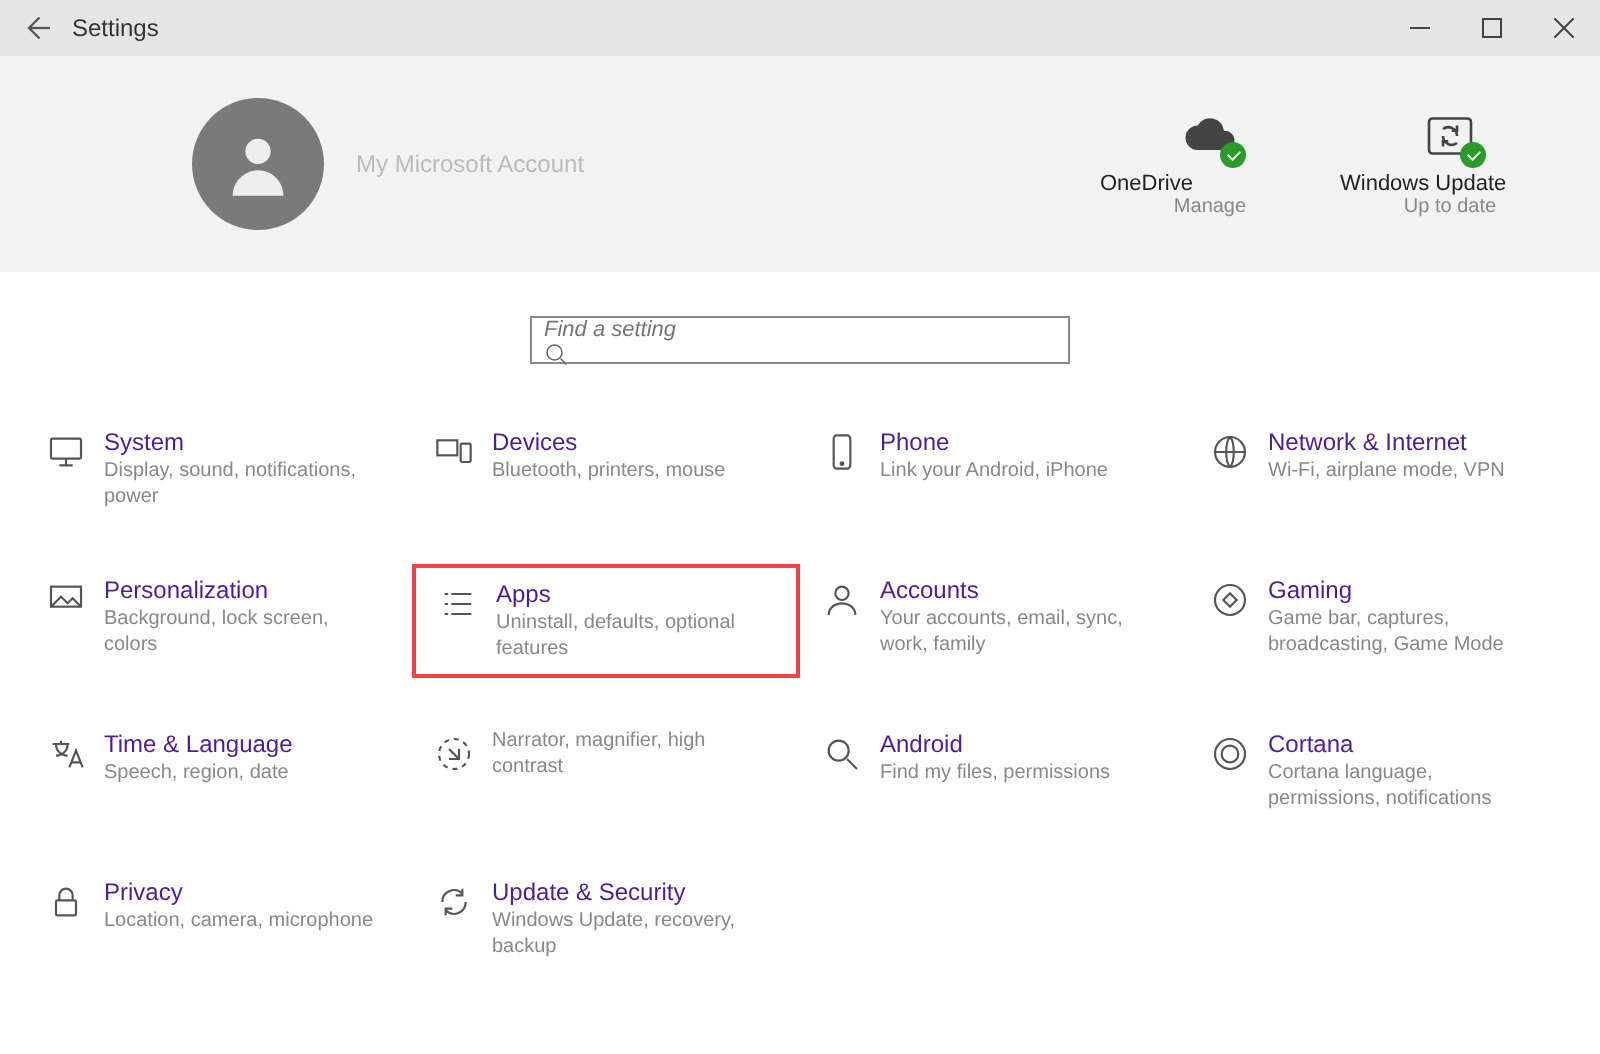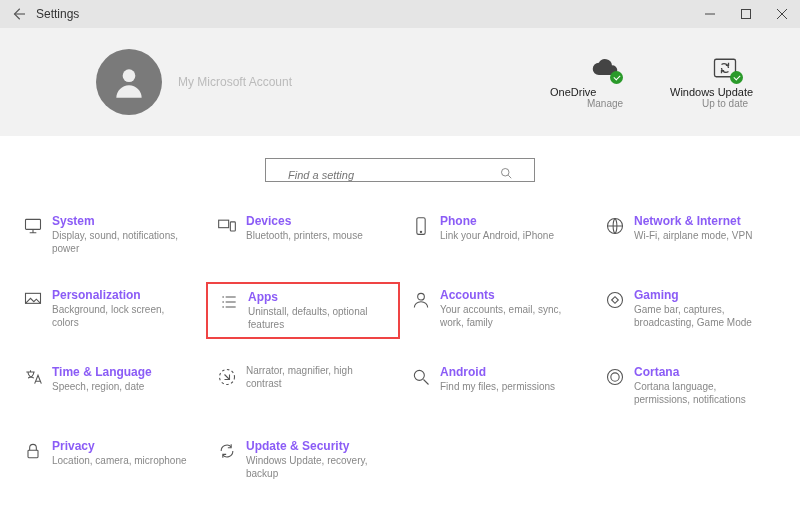--- a/index.html
+++ b/index.html
@@ -69,22 +69,23 @@
   }
   .status-card .ttl { font-size: 11px; color: #222; text-align:left;}
   .status-card .sub { font-size: 10px; color: #888; text-align:center;}
   .searchwrap {
     display: flex; justify-content: center;
     margin: 22px 0 18px;
   }
   .search {
     width: 270px; height: 24px;
     border: 1px solid #8a8a8a;
-    display: flex; align-items: flex-end;
-    padding: 0 22px;
+    display: flex; align-items: flex-start;
+    padding: 0 6px;
+    flex-direction: column;
   }
   .search input {
     border: none; outline: none; flex: 1;
     font-size: 11px; color: #666; font-style: italic;
     background: transparent;
   }
   .search .sicon { color: #666; }
   .grid {
     display: grid;
     grid-template-columns: repeat(4, 1fr);
@@ -99,21 +100,21 @@
   .tile.hl {
     border: 2px solid #ef4444;
   }
   .tile .ticon {
     width: 26px; flex-shrink: 0;
     display: flex; align-items: flex-start; justify-content: center;
     color: #555; padding-top: 2px;
   }
   .tile .ticon svg { width: 20px; height: 20px; stroke: #555; fill: none; stroke-width: 1.3; }
   .tile .txt { padding-left: 6px; }
-  .tile .ttl { font-size: 12px; color: #8b5cf6; margin-bottom: 2px; font-weight: bold; }
+  .tile .ttl { font-size: 12px; color: #4c1d95; margin-bottom: 2px; }
   .tile .sub { font-size: 10px; color: #888; line-height: 1.25; max-width: 140px; }
 </style>
 </head>
 <body>
 
 <div class="titlebar">
   <div class="back">
     <svg width="14" height="14" viewBox="0 0 16 16">
         <path d="M10 2L4 8l6 6" stroke="#555" stroke-width="1.3" fill="none"></path>
         <path d="M4 8h12" stroke="#555" stroke-width="1.3"></path>

